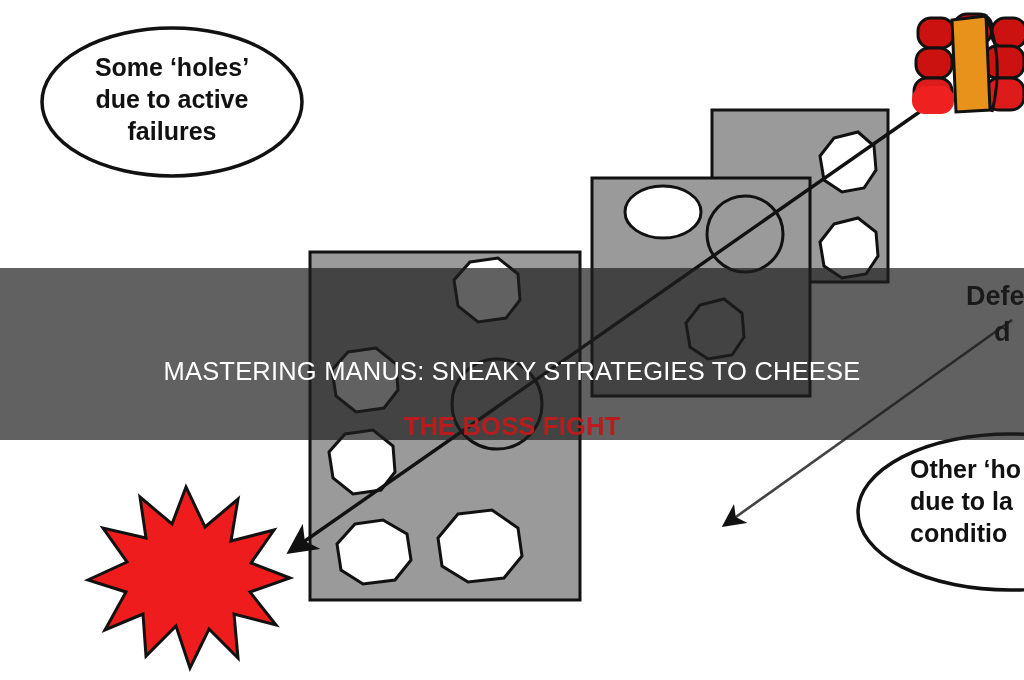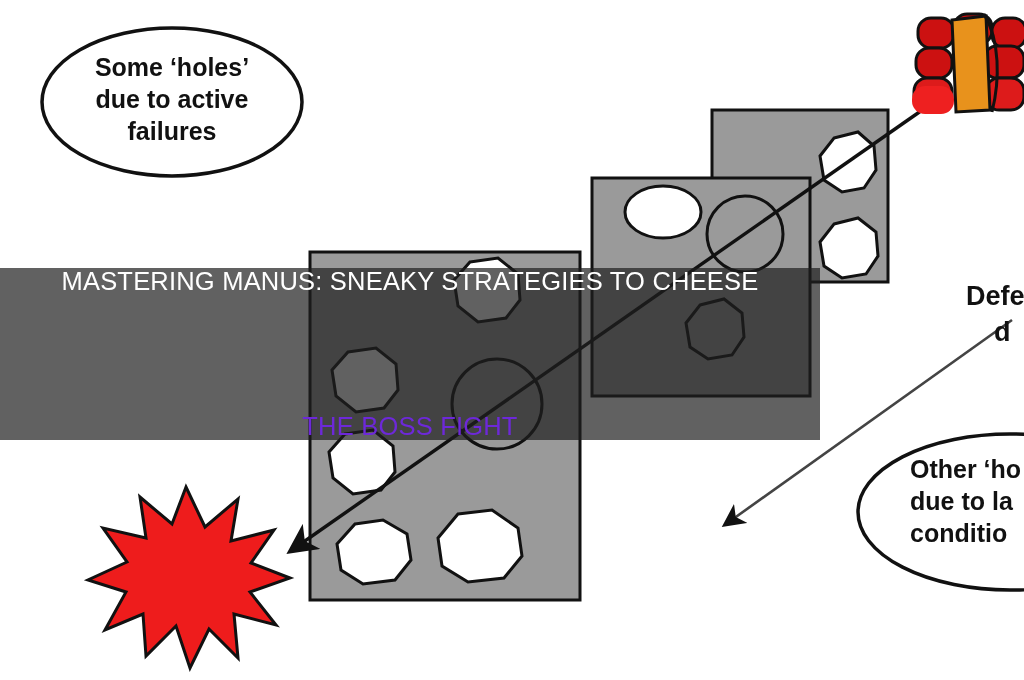--- a/index.html
+++ b/index.html
@@ -22,47 +22,47 @@
     inset: 0;
     width: 1024px;
     height: 680px;
   }
 
   
   #title-overlay {
     position: absolute;
     left: 0;
     top: 268px;
-    width: 820px;
+    width: 1024px;
     height: 172px;
     background: rgba(30, 30, 30, 0.70);
     display: flex;
     flex-direction: column;
     align-items: center;
-    justify-content: space-between;
+    justify-content: flex-end;
     box-sizing: border-box;
     padding: 0 80px;
     z-index: 40;
   }
   #title-line-1 {
     color: #ffffff;
     font-size: 25.5px;
     letter-spacing: 0.2px;
     line-height: 1.05;
     text-align: center;
     font-weight: 400;
     white-space: nowrap;
   }
   #title-line-2 {
-    color: #6d28d9;
+    color: #b91c1c;
     font-size: 25.5px;
     letter-spacing: 0.2px;
     line-height: 1.05;
     text-align: center;
-    font-weight: 400;
+    font-weight: 700;
     margin-top: 28px;
     white-space: nowrap;
   }
 
   
   .bubble-text {
     font-family: "Liberation Sans", sans-serif;
     font-weight: bold;
     fill: #111111;
   }

